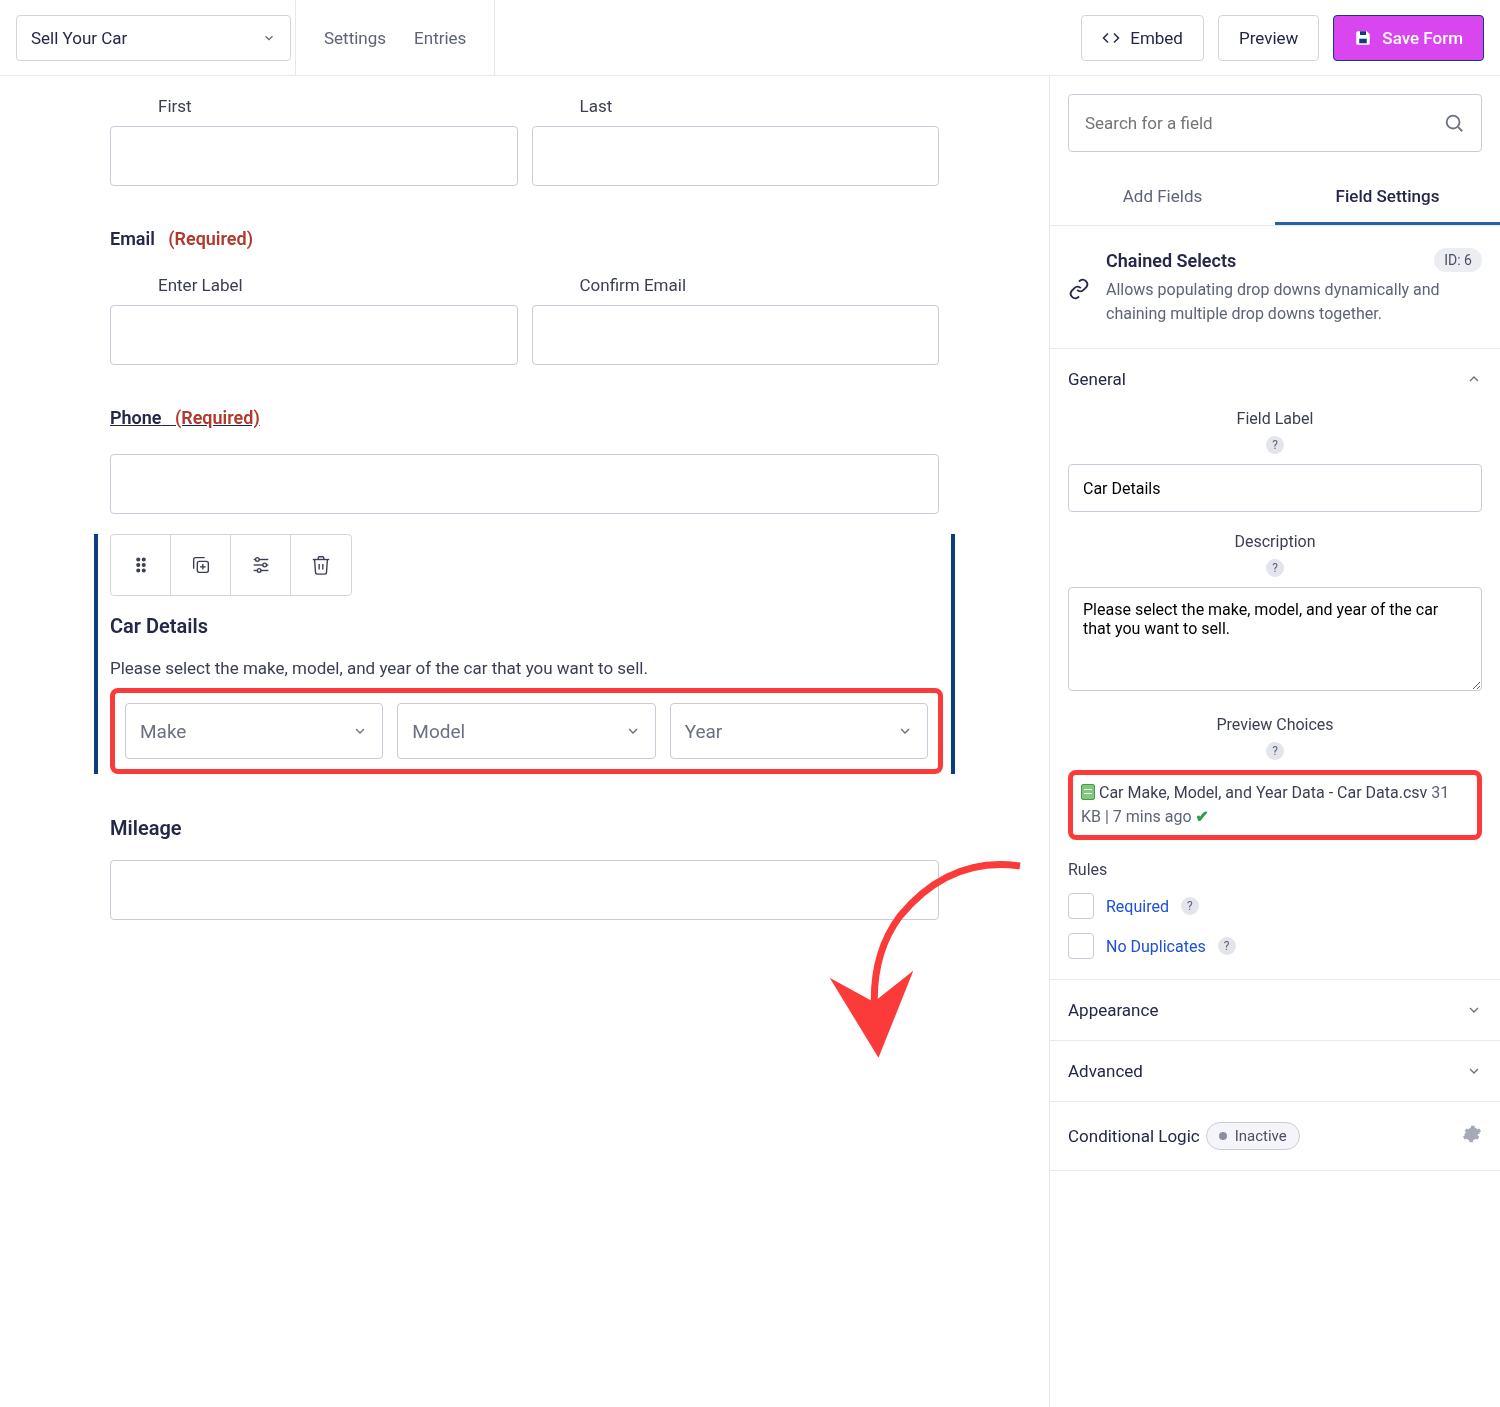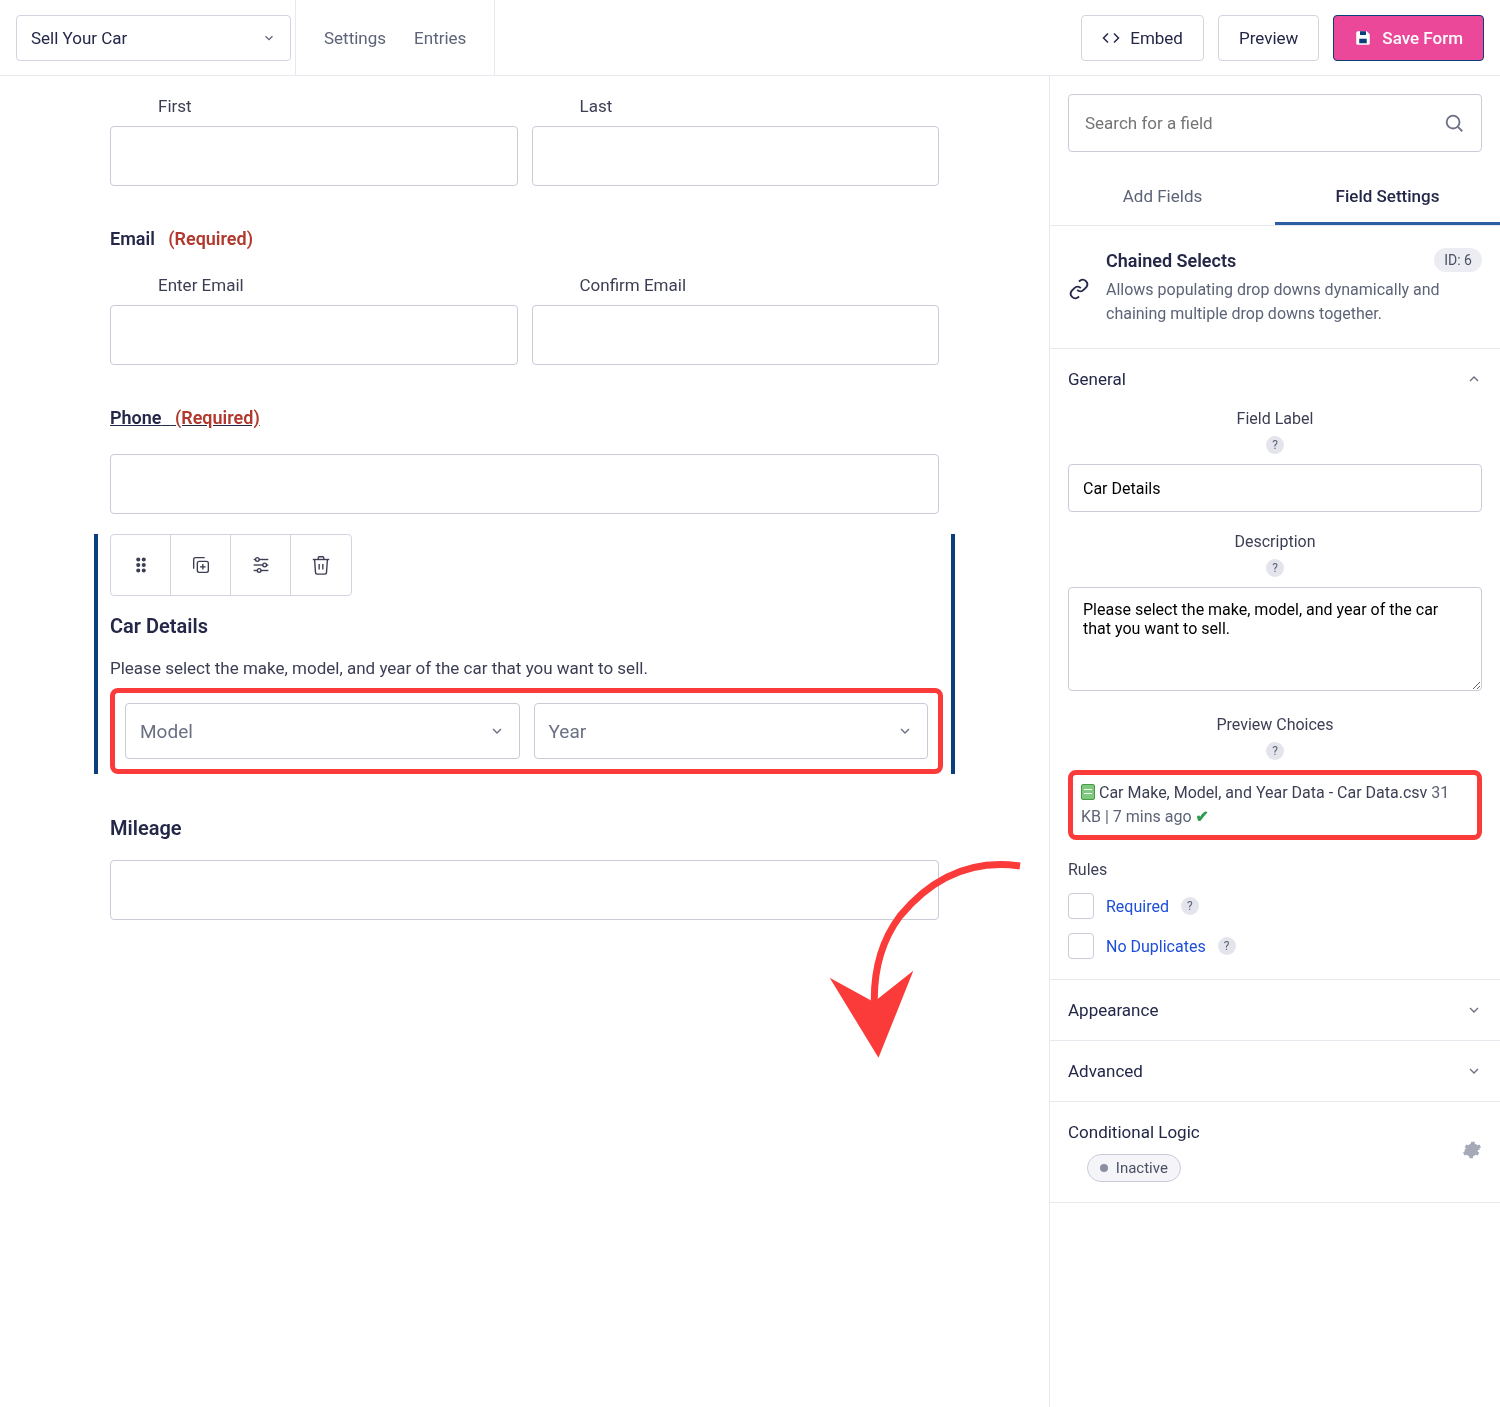--- a/index.html
+++ b/index.html
@@ -77,21 +77,21 @@
       border-radius: 4px;
       background: #fff;
       font-size: 17px;
       color: #242748;
       display: flex;
       align-items: center;
       gap: 10px;
       cursor: pointer;
     }
     .btn-primary {
-      background: #ec4899;
+      background: #d946ef;
       border-color: #0b3e7a;
       color: #fff;
       font-weight: 500;
       text-align: right;
     }
     .embed-icon, .save-icon {
       width: 18px;
       height: 18px;
     }
     .layout {
@@ -396,22 +396,21 @@
     .check-label { font-size: 16px; color: #1d4ed8; }
     .cond-row {
       display: flex;
       align-items: center;
       justify-content: space-between;
       padding: 20px 18px;
     }
     .cond-left {
       display: flex;
       align-items: center;
-      gap: 12px;
-      flex-direction: column;
+      gap: 6px;
     }
     .inactive-pill {
       border: 1px solid #c9ccd8;
       background: #f5f5f9;
       border-radius: 14px;
       padding: 4px 12px;
       font-size: 15px;
       color: #4b4f63;
       display: flex;
       align-items: center;
@@ -488,21 +487,21 @@
     </div>
 
     <div class="field-block">
       <div class="field-label-row">
         <span>Email</span>
         <span>&nbsp;</span>
         <span class="req-tag">(Required)</span>
       </div>
       <div class="two-col">
         <div>
-          <span class="sub-label">Enter Email</span>
+          <span class="sub-label">Enter Label</span>
           <input class="txt-input" type="text" style="">
         </div>
         <div>
           <span class="sub-label">Confirm Email</span>
           <input class="txt-input" type="text" style="">
         </div>
       </div>
     </div>
 
     <div class="field-block" style="margin-bottom:20px;text-decoration:underline;">
@@ -551,20 +550,26 @@
               <path d="M19 6l-1 14a2 2 0 0 1-2 2H8a2 2 0 0 1-2-2L5 6"></path>
               <path d="M10 11v6M14 11v6"></path>
               <path d="M9 6V4a1 1 0 0 1 1-1h4a1 1 0 0 1 1 1v2"></path>
             </svg>
         </div>
       </div>
 
       <div class="section-title">Car Details</div>
       <div class="helper-text">Please select the make, model, and year of the car that you want to sell.</div>
       <div class="red-box">
+        <div class="dd">
+          <span>Make</span>
+          <svg viewBox="0 0 24 24">
+              <polyline points="6 9 12 15 18 9"></polyline>
+            </svg>
+        </div>
         <div class="dd">
           <span>Model</span>
           <svg viewBox="0 0 24 24">
               <polyline points="6 9 12 15 18 9"></polyline>
             </svg>
         </div>
         <div class="dd">
           <span>Year</span>
           <svg viewBox="0 0 24 24">
               <polyline points="6 9 12 15 18 9"></polyline>

